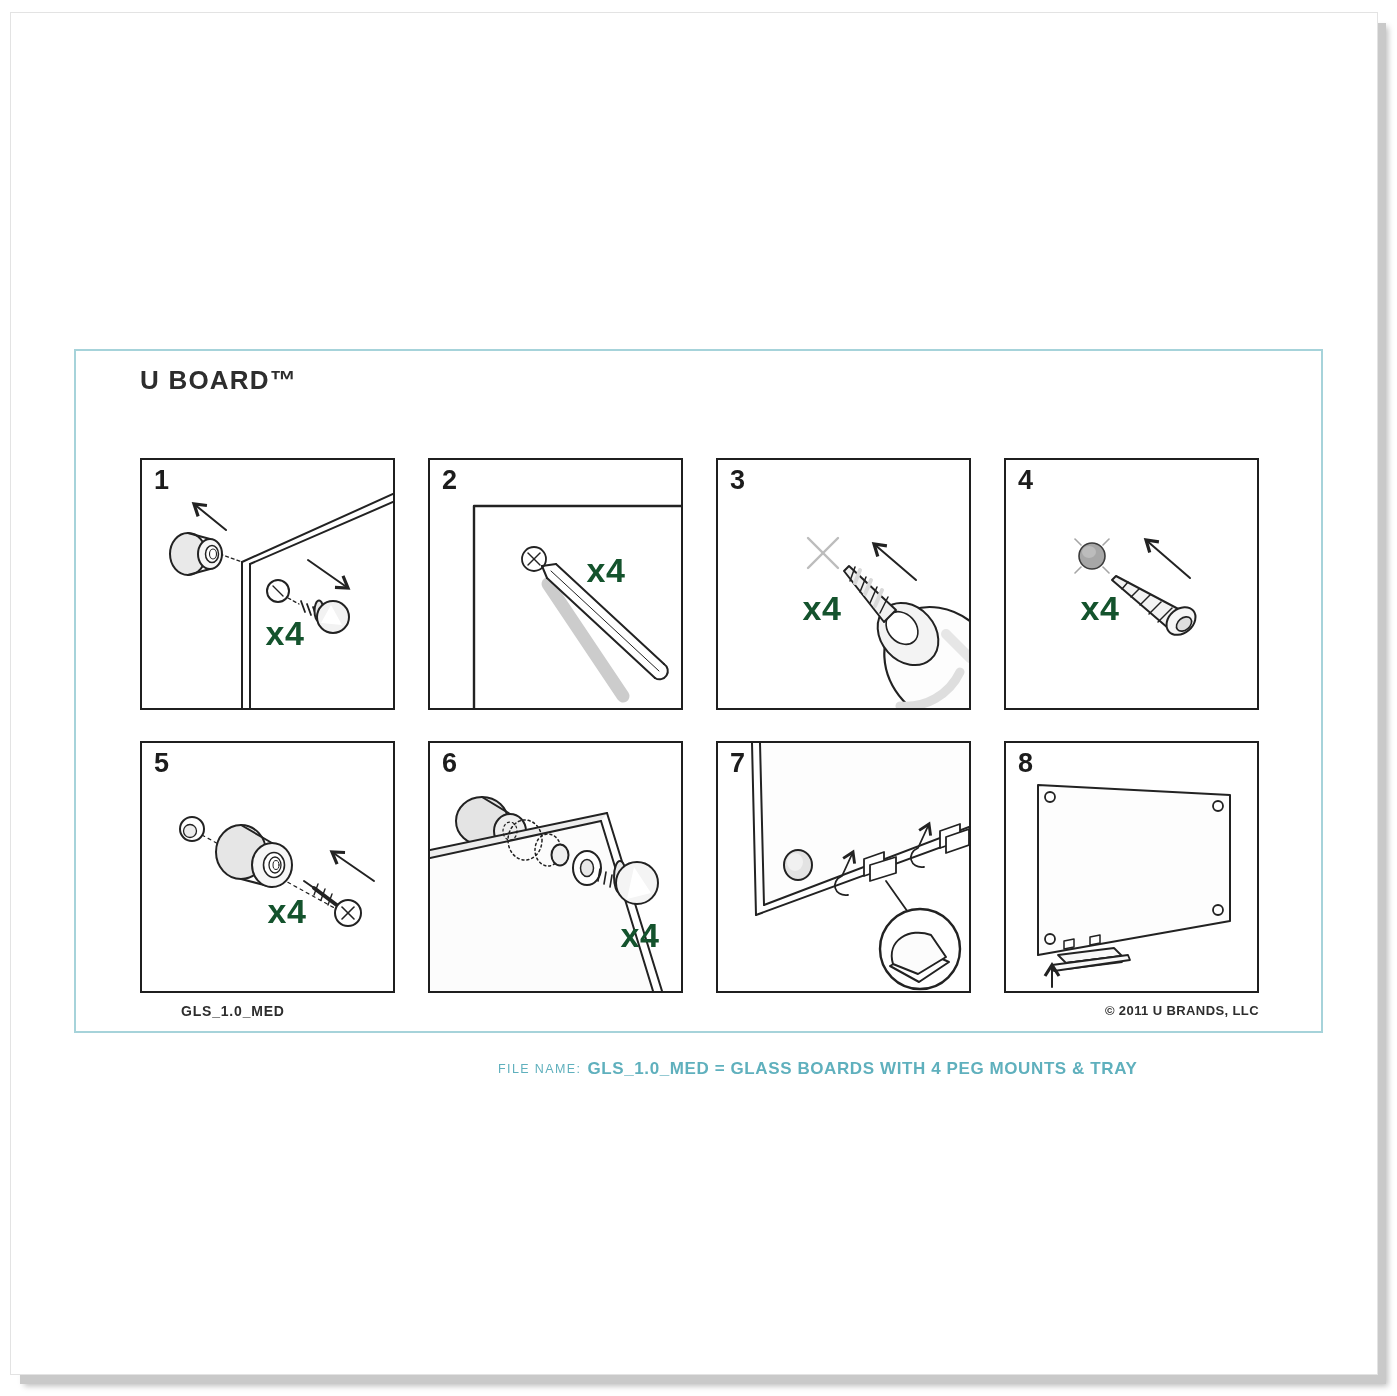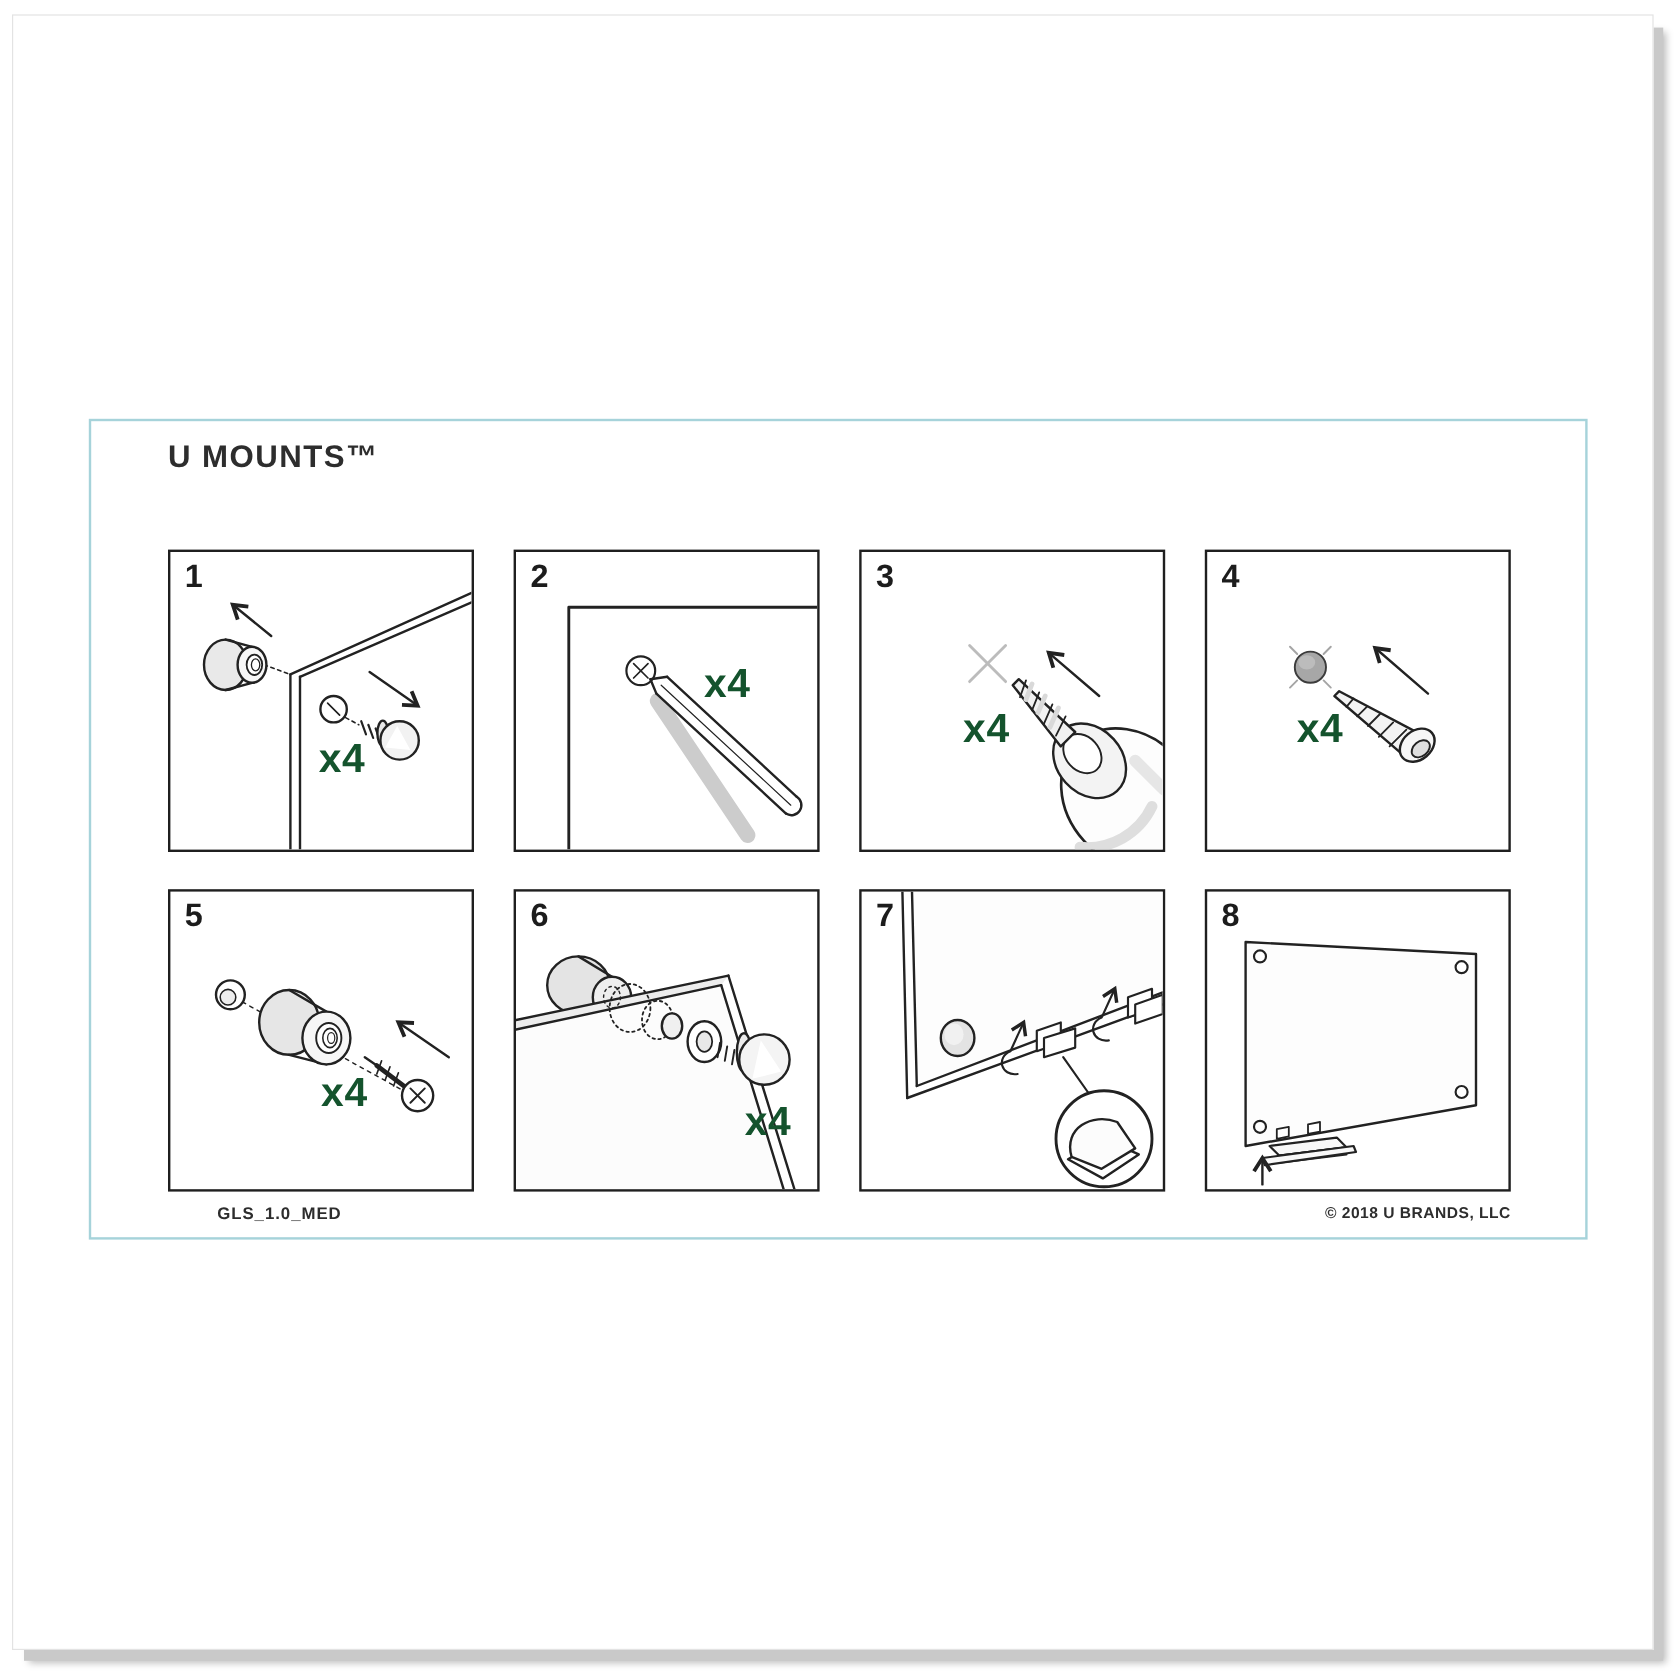--- a/index.html
+++ b/index.html
@@ -36,21 +36,21 @@
   .cap-label{font-size:12.5px;font-weight:400;letter-spacing:1.4px;vertical-align:1px;}
   .cap-value{font-size:17px;font-weight:700;letter-spacing:0.6px;margin-left:6px;}
 </style>
 </head>
 <body>
 
 <div class="sheet-card">
 
   <div class="frame">
 
-    <div class="title">U MOUNTS™</div>
+    <div class="title">U BOARD™</div>
 
     <div class="grid">
 
       <figure class="panel">
         <svg viewBox="0 0 251 248">
           <defs>
               <marker id="mk1" markerWidth="10" markerHeight="10" refX="7" refY="5" orient="auto">
             <path d="M1.5,1.5 L7,5 L1.5,8.5" fill="none" stroke="#222" stroke-width="1.6"></path>
               </marker>
             </defs>
@@ -299,17 +299,20 @@
             </g>
             <line x1="46" y1="244" x2="46" y2="222" marker-end="url(#mk8)"></line>
           </g>
         </svg>
         <div class="num">8</div>
       </figure>
 
     </div>
 
     <div class="foot foot-l">GLS_1.0_MED</div>
-    <div class="foot foot-r">© 2018 U BRANDS, LLC</div>
+    <div class="foot foot-r">© 2011 U BRANDS, LLC</div>
   </div>
 
+  <div class="caption">
+    <span class="cap-label">FILE NAME:</span><span class="cap-value">GLS_1.0_MED = GLASS BOARDS WITH 4 PEG MOUNTS &amp; TRAY</span>
+  </div>
 
 </div>
 
 </body></html>

